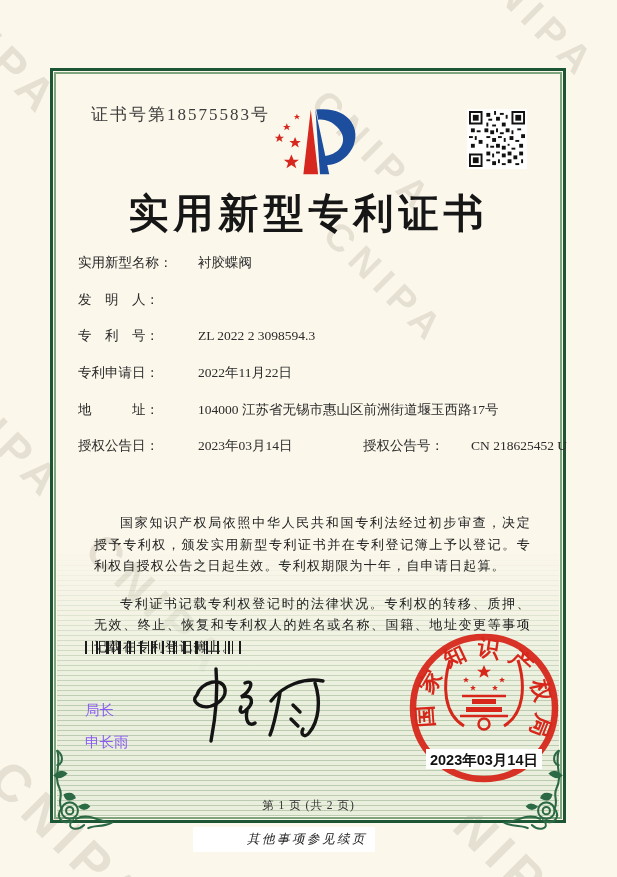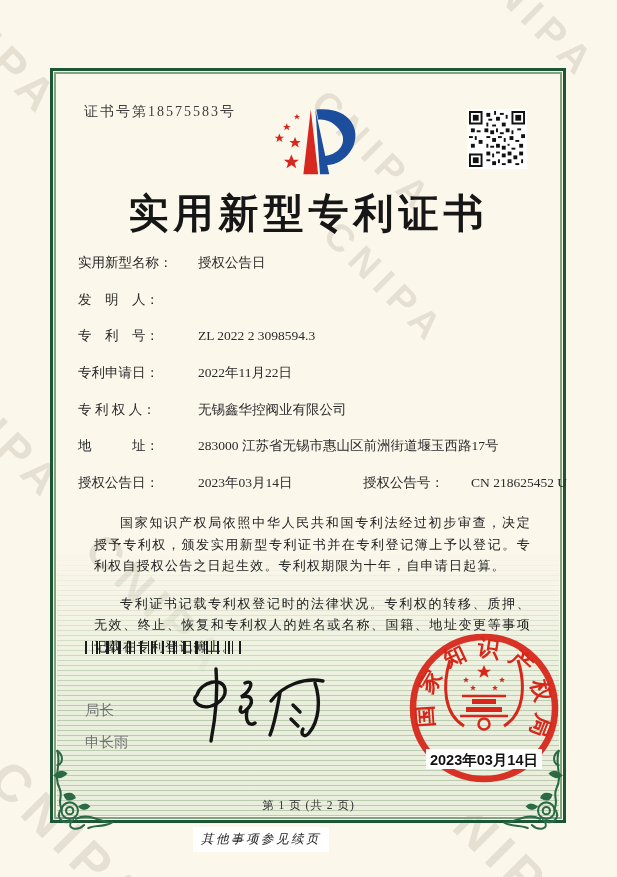--- a/index.html
+++ b/index.html
@@ -18,21 +18,21 @@
   .guilloche{position:absolute;left:4px;right:4px;bottom:4px;height:265px;
         background-color:#e9efdc;
         background-image:repeating-linear-gradient(0deg,rgba(123,155,116,.42) 0 1px,transparent 1px 5px);
         -webkit-mask-image:linear-gradient(180deg,transparent 0%,rgba(0,0,0,.55) 30%,#000 58%);
         mask-image:linear-gradient(180deg,transparent 0%,rgba(0,0,0,.55) 30%,#000 58%);}
   .flourish{position:absolute;bottom:-12px;width:66px;height:84px;}
   .flourish.fl-left{left:-6px;}
   .flourish.fl-right{right:-6px;transform:scaleX(-1);}
 
   
-  .cert-no{position:absolute;left:84px;top:103px;font-size:14px;letter-spacing:2px;color:#3c3c3c;}
+  .cert-no{position:absolute;left:91px;top:103px;font-size:17px;letter-spacing:2px;color:#3c3c3c;}
   .logo{position:absolute;left:248px;top:95px;width:120px;height:90px;}
   .qr{position:absolute;left:467px;top:109px;width:56px;height:56px;background:#fff;padding:2px;}
   .title{position:absolute;left:0;right:0;top:186px;text-align:center;
          font-size:40px;font-weight:bold;letter-spacing:5px;color:#161616;}
 
   
   .fields{position:absolute;left:78px;top:245px;right:56px;font-size:13.5px;color:#2b2b2b;}
   .frow{height:36.6px;display:flex;align-items:center;gap:27px;}
   .flabel{flex:none;width:93px;white-space:nowrap;}
   .fvalue{white-space:nowrap;}
@@ -42,32 +42,32 @@
   .paras{position:absolute;left:78px;right:70px;top:496px;}
   .paras p{margin:16px;font-size:13px;line-height:21.6px;text-indent:2em;
            letter-spacing:1.2px;text-align:justify;color:#222;}
 
   
   .barcode{position:absolute;left:85px;top:641px;width:160px;height:13px;
         background-image:
           repeating-linear-gradient(90deg,#1c1c1c 0 1.5px,transparent 1.5px 7px),
           repeating-linear-gradient(90deg,#1c1c1c 0 2px,transparent 2px 11px);}
   .signer{position:absolute;left:85px;top:694px;font-family:"Liberation Sans",sans-serif;
-          font-size:14.5px;color:#737373;line-height:32px;}
+          font-size:14.5px;color:#8b5cf6;line-height:32px;}
   .signature{position:absolute;left:183px;top:663px;width:150px;height:85px;}
 
   
   .seal{position:absolute;left:406px;top:630px;width:156px;height:156px;}
 
   
   .page-info{position:absolute;left:0;right:0;top:798px;text-align:center;
              font-size:11.5px;letter-spacing:1px;color:#333;}
   .footer-note{position:absolute;left:193px;top:827px;width:136px;height:25px;
              background:#fff;display:flex;align-items:center;justify-content:center;
-             font-size:12.5px;font-style:italic;letter-spacing:2.5px;color:#222;}
+             font-size:12.5px;font-style:italic;letter-spacing:2.5px;color:#222;padding-left:46px;}
 </style>
 </head>
 <body>
 
 <div class="page">
 
   <span class="wm" style="left:-55px;top:-38px;font-size:46px;">CNIPA</span>
   <span class="wm" style="left:492px;top:-58px;font-size:40px;">CNIPA</span>
   <span class="wm" style="left:333px;top:82px;font-size:38px;">CNIPA</span>
   <span class="wm" style="left:345px;top:213px;font-size:38px;">CNIPA</span>
@@ -189,40 +189,36 @@
       <rect x="24" y="27" width="2" height="1"></rect>
         <rect x="27" y="25" width="1" height="2"></rect>
     </g>
   </svg>
 
   <div class="title">实用新型专利证书</div>
 
   <div class="fields">
     <div class="frow">
       <span class="flabel">实用新型名称：</span>
-      <span class="fvalue">授权公告日</span>
+      <span class="fvalue">衬胶蝶阀</span>
     </div>
     <div class="frow">
       <span class="flabel">发　明　人：</span>
     </div>
     <div class="frow">
       <span class="flabel">专　利　号：</span>
       <span class="fvalue">ZL 2022 2 3098594.3</span>
     </div>
     <div class="frow">
       <span class="flabel">专利申请日：</span>
       <span class="fvalue">2022年11月22日</span>
     </div>
     <div class="frow">
-      <span class="flabel">专 利 权 人：</span>
-      <span class="fvalue">无锡鑫华控阀业有限公司</span>
-    </div>
-    <div class="frow">
       <span class="flabel">地　　　址：</span>
-      <span class="fvalue">283000 江苏省无锡市惠山区前洲街道堰玉西路17号</span>
+      <span class="fvalue">104000 江苏省无锡市惠山区前洲街道堰玉西路17号</span>
     </div>
     <div class="frow">
       <span class="flabel">授权公告日：</span>
       <span class="fvalue w1">2023年03月14日</span>
       <span class="flabel" style="width:auto;">授权公告号：</span>
       <span class="fvalue">CN 218625452 U</span>
     </div>
   </div>
 
   <div class="paras">

